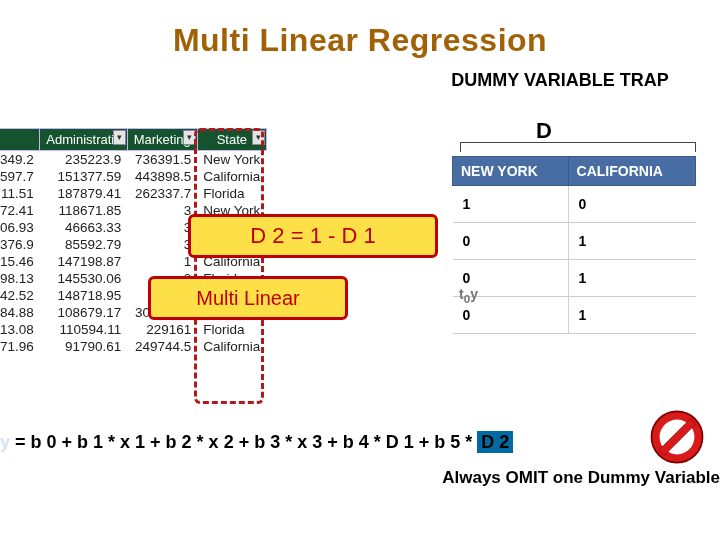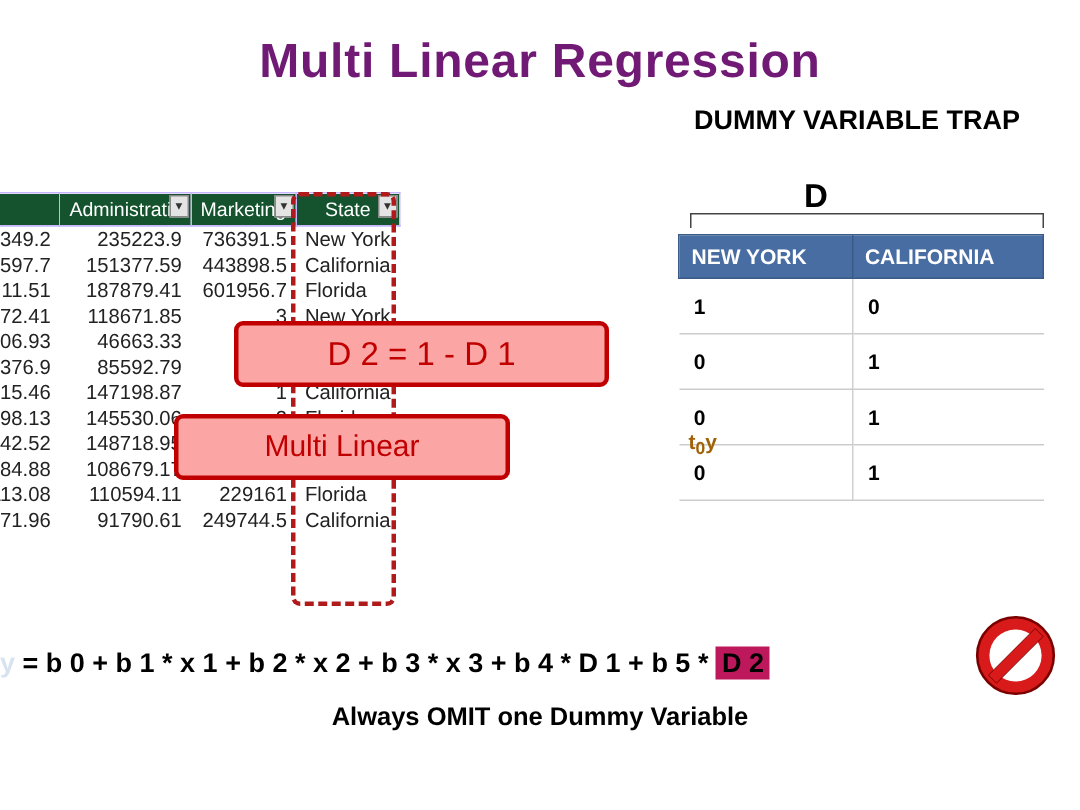--- a/index.html
+++ b/index.html
@@ -9,29 +9,29 @@
     font-family: Arial, Helvetica, sans-serif;
     background: #fff;
     position: relative;
     overflow: hidden;
   }
   .title {
     text-align: center;
     font-size: 32px;
     font-weight: 700;
     margin-top: 22px;
-    color: #701a75;
+    color: #a16207;
     letter-spacing: 0.5px;
   }
   .subtitle {
     position: absolute;
     top: 70px;
     left: 440px;
     width: 240px;
-    text-align: right;
+    text-align: center;
     font-weight: 700;
     font-size: 18px;
     line-height: 1.15;
     color: #000;
   }
   .d-label {
     position: absolute;
     top: 118px;
     left: 536px;
     font-size: 22px;
@@ -116,71 +116,72 @@
   .dummy td {
     padding: 10px 10px;
     border-bottom: 1px solid #ccc;
     color: #000;
     font-weight: 700;
   }
   .dummy td.left { border-right: 1px solid #d0d0d0; }
 
   .overlay-box {
     position: absolute;
-    background: #fca5a5;
+    background: #fde047;
     border: 3px solid #c00000;
     border-radius: 6px;
     color: #c00000;
     font-weight: 400;
     text-align: center;
     display: flex;
     align-items: center;
     justify-content: center;
     font-size: 22px;
     padding: 4px 8px;
+    margin-left: 32px;
   }
   .overlay1 { top: 214px; left: 156px; width: 250px; height: 44px; }
-  .overlay2 { top: 276px; left: 116px; width: 224px; height: 44px; font-size: 20px; }
+  .overlay2 { top: 276px; left: 116px; width: 200px; height: 44px; font-size: 20px; }
 
   .tiny-tof {
     position: absolute;
     top: 286px;
     left: 459px;
     font-size: 14px;
     font-weight: 700;
-    color: #a16207;
+    color: #737373;
   }
 
   
   .equation-row {
     position: absolute;
     top: 432px;
     left: 0;
     width: 720px;
     font-size: 18px;
     font-weight: 700;
     color: #000;
     white-space: nowrap;
   }
   .equation-row .ghost-y {
     color: #d7e3ef;
     font-weight: 700;
     padding-left: 0;
   }
   .equation-row .d2-highlight {
-    background: #be185d;
+    background: #0369a1;
     padding: 1px 4px;
   }
 
   .omit {
     position: absolute;
     top: 468px;
     left: 0;
     width: 720px;
-    text-align: center;
+    text-align: right;
     font-size: 17px;
     font-weight: 700;
   }
 
   
   .noentry {
     position: absolute;
     top: 408px;
     left: 648px;
     width: 58px;
@@ -215,21 +216,21 @@
         </tr>
         <tr>
           <td>597.7</td>
           <td>151377.59</td>
           <td>443898.5</td>
           <td class="state">California</td>
         </tr>
         <tr>
           <td>11.51</td>
           <td>187879.41</td>
-          <td>601956.7</td>
+          <td>262337.7</td>
           <td class="state">Florida</td>
         </tr>
         <tr>
           <td>72.41</td>
           <td>118671.85</td>
           <td>3</td>
           <td class="state">New York</td>
         </tr>
         <tr>
           <td>706.93</td>

